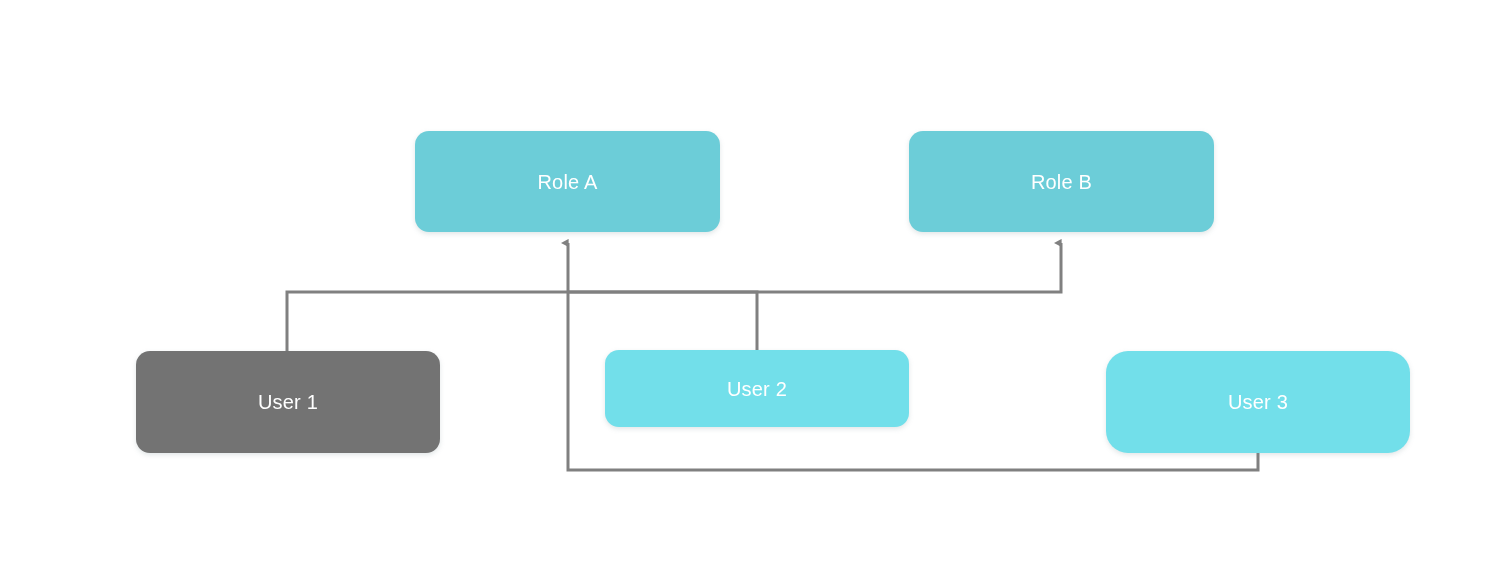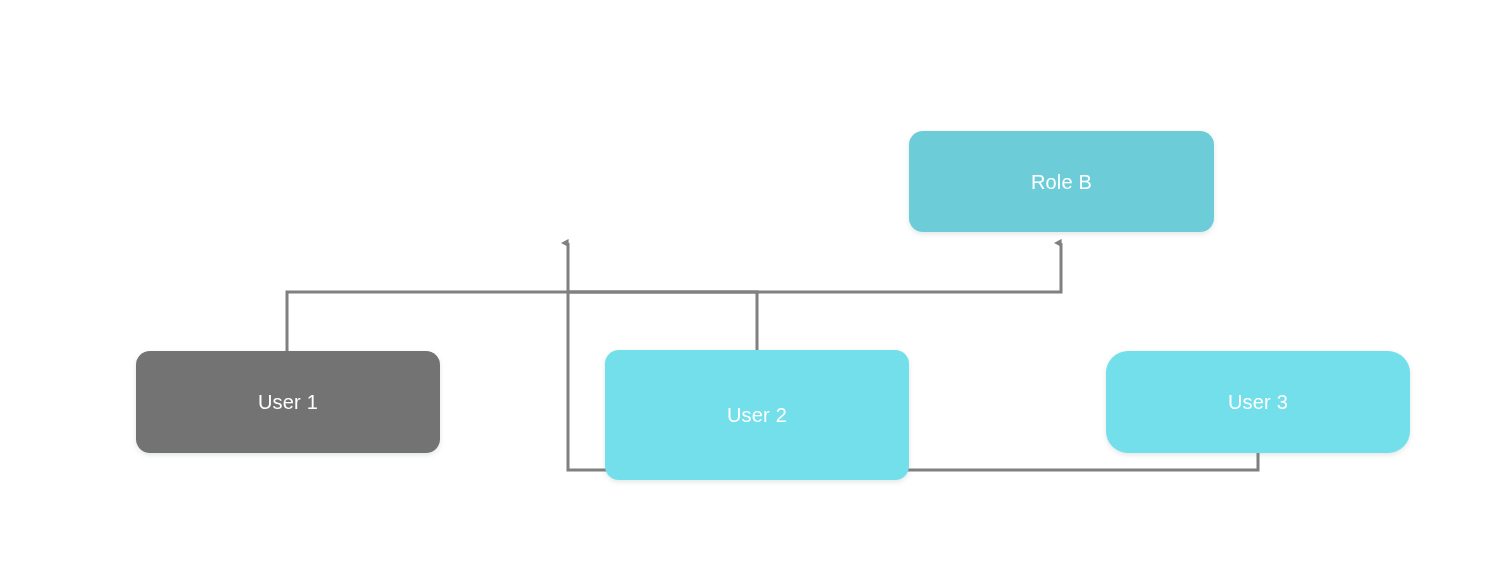--- a/index.html
+++ b/index.html
@@ -57,30 +57,33 @@
       </marker>
     </defs>
 
     <polyline fill="none" stroke="#808080" stroke-width="3" stroke-linecap="butt" stroke-linejoin="miter" marker-end="url(#arrowhead)" points="287,351 287,292 1061,292 1061,243"></polyline>
 
     <polyline fill="none" stroke="#808080" stroke-width="3" stroke-linecap="butt" stroke-linejoin="miter" points="757,350 757,292 568,292"></polyline>
 
     <polyline fill="none" stroke="#808080" stroke-width="3" stroke-linecap="butt" stroke-linejoin="miter" marker-end="url(#arrowhead)" points="1258,453 1258,470 568,470 568,243"></polyline>
   </svg>
 
+  <div class="node" style="left:415px; top:131px; width:305px; height:101px; background:#6ccdd8;">
+    <span class="node-label">Role A</span>
+  </div>
 
   <div class="node" style="left:909px; top:131px; width:305px; height:101px; background:#6ccdd8;justify-content:center;">
     <span class="node-label">Role B</span>
   </div>
 
   <div class="node" style="left:136px; top:351px; width:304px; height:102px; background:#737373;">
     <span class="node-label">User 1</span>
   </div>
 
-  <div class="node" style="left:605px; top:350px; width:304px; height:130px; background:#72dfea;">
+  <div class="node" style="left:605px; top:350px; width:304px; height:77px; background:#72dfea;">
     <span class="node-label">User 2</span>
   </div>
 
   <div class="node" style="left:1106px; top:351px; width:304px; height:102px; background:#72dfea;border-radius:22px;">
     <span class="node-label">User 3</span>
   </div>
 
 </div>
 
 </body></html>

